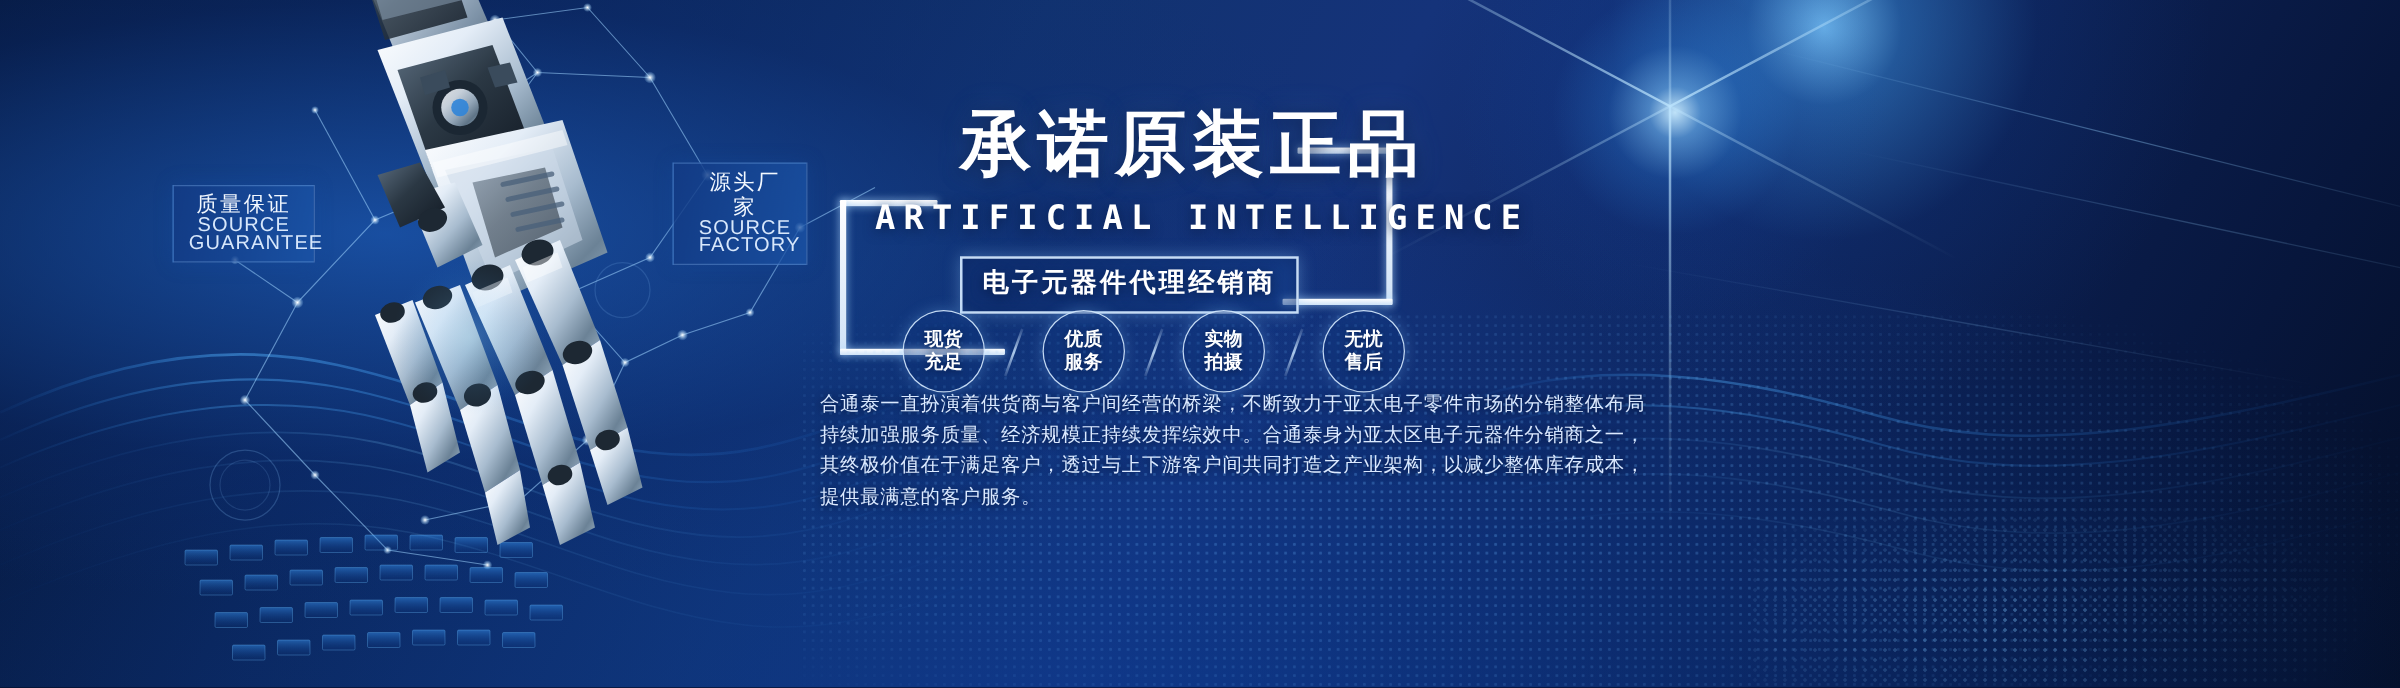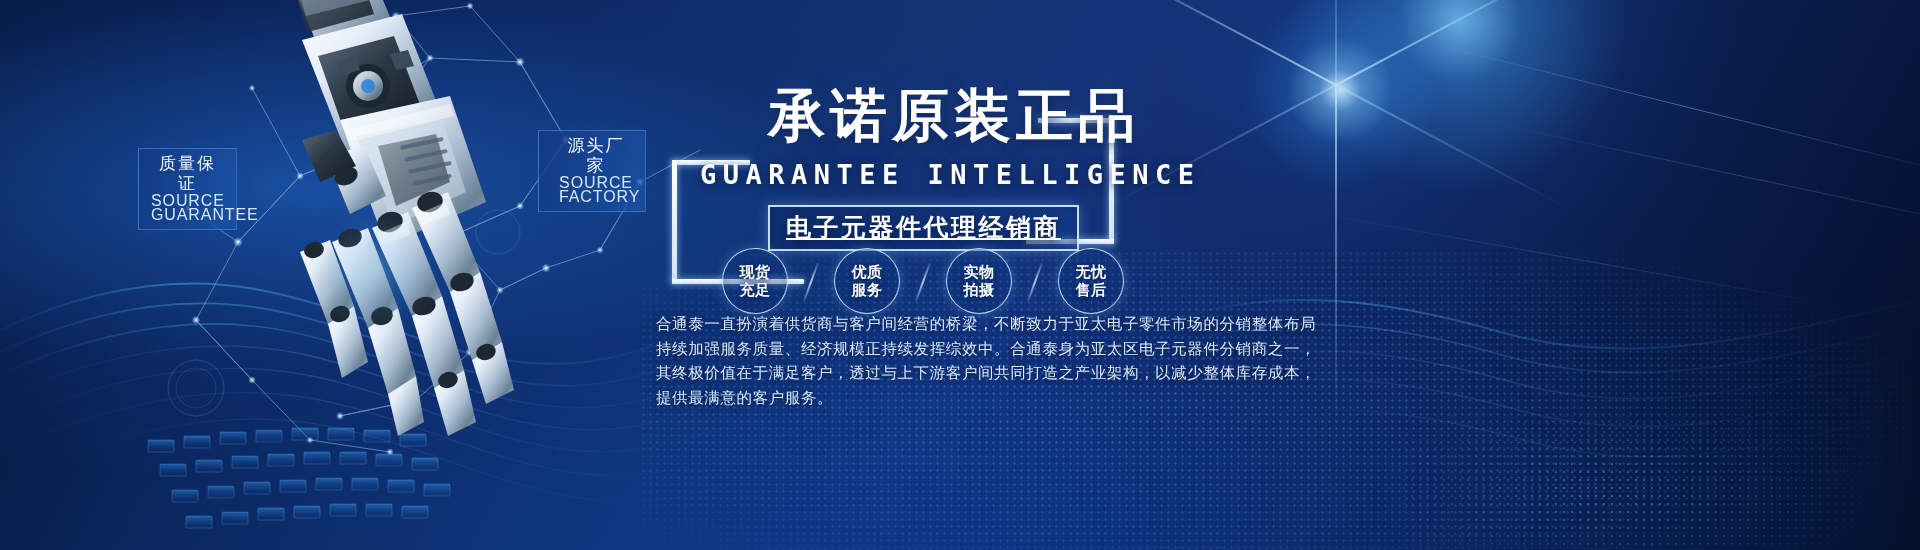--- a/index.html
+++ b/index.html
@@ -71,21 +71,21 @@
     position:absolute;
     background:linear-gradient(100deg, rgba(18,58,132,.86), rgba(26,84,168,.74));
     border:1px solid rgba(150,200,255,.30);
     text-align:center; color:#fff;
     padding:5px 12px 7px;
     box-shadow:0 0 14px rgba(20,70,150,.45);
   }
   .tagbox .cn { font-size:17px; letter-spacing:2px; line-height:20px; font-weight:400; color:#f2f8ff; }
   .tagbox .en { font-size:16px; letter-spacing:.9px; line-height:14px; color:#d7e7fb; }
 
-  #tag-quality { left:138px; top:148px; width:99px; }
+  #tag-quality { left:138px; top:148px; width:114px; }
   #tag-factory { left:538px; top:130px; width:108px;padding-left:20px; }
 
   
   .bracket { position:absolute; pointer-events:none; }
   .br-seg {
     position:absolute;
     background:linear-gradient(180deg,#ffffff,#cfe2f7);
     box-shadow:0 0 7px rgba(170,215,255,.75);
     border-radius:1px;
   }
@@ -106,24 +106,23 @@
   }
 
   #subtitle-box {
     position:absolute; left:768px; top:205px;
     padding:6px 16px 8px;
     border:2px solid rgba(214,234,255,.92);
     background:linear-gradient(100deg, rgba(14,44,108,.55), rgba(22,70,150,.42));
     box-shadow:0 0 12px rgba(150,205,255,.35), inset 0 0 14px rgba(10,38,96,.5);
   }
   #subtitle-box .txt {
-    font-size:25px; line-height:28px; font-weight:700; color:#ffffff;
+    font-size:21px; line-height:28px; font-weight:700; color:#ffffff;
     letter-spacing:2.5px; white-space:nowrap;
     text-shadow:0 2px 9px rgba(6,24,66,.9);
-    text-decoration:underline;
   }
 
   
   #badges { position:absolute; left:722px; top:248px; width:520px; height:68px; }
   .badge {
     position:absolute; top:0; width:66px; height:66px; border-radius:50%;
     border:1.6px solid rgba(212,233,255,.92);
     display:flex; flex-direction:column; align-items:center; justify-content:center;
     box-shadow:0 0 12px rgba(130,195,255,.30), inset 0 0 16px rgba(18,60,140,.35);
     background:radial-gradient(circle at 50% 40%, rgba(22,70,150,.35), rgba(8,28,74,.22));
@@ -413,21 +412,21 @@
     <div class="br-seg" style="left:672px; top:279px; width:132px; height:5px;"></div>
 
     <div class="br-seg" style="left:1038px; top:118px; width:76px; height:5px;"></div>
 
     <div class="br-seg" style="left:1109px; top:118px; width:5px; height:126px;"></div>
 
     <div class="br-seg" style="left:1026px; top:239px; width:88px; height:5px;"></div>
   </div>
 
   <div id="headline-cn">承诺原装正品</div>
-  <div id="headline-en">GUARANTEE INTELLIGENCE</div>
+  <div id="headline-en">ARTIFICIAL INTELLIGENCE</div>
 
   <div id="subtitle-box">
     <div class="txt">电子元器件代理经销商</div>
   </div>
 
   <div id="badges">
     <div class="badge" style="left:0px;">
       <span>现货</span>
       <span>充足</span>
     </div>

